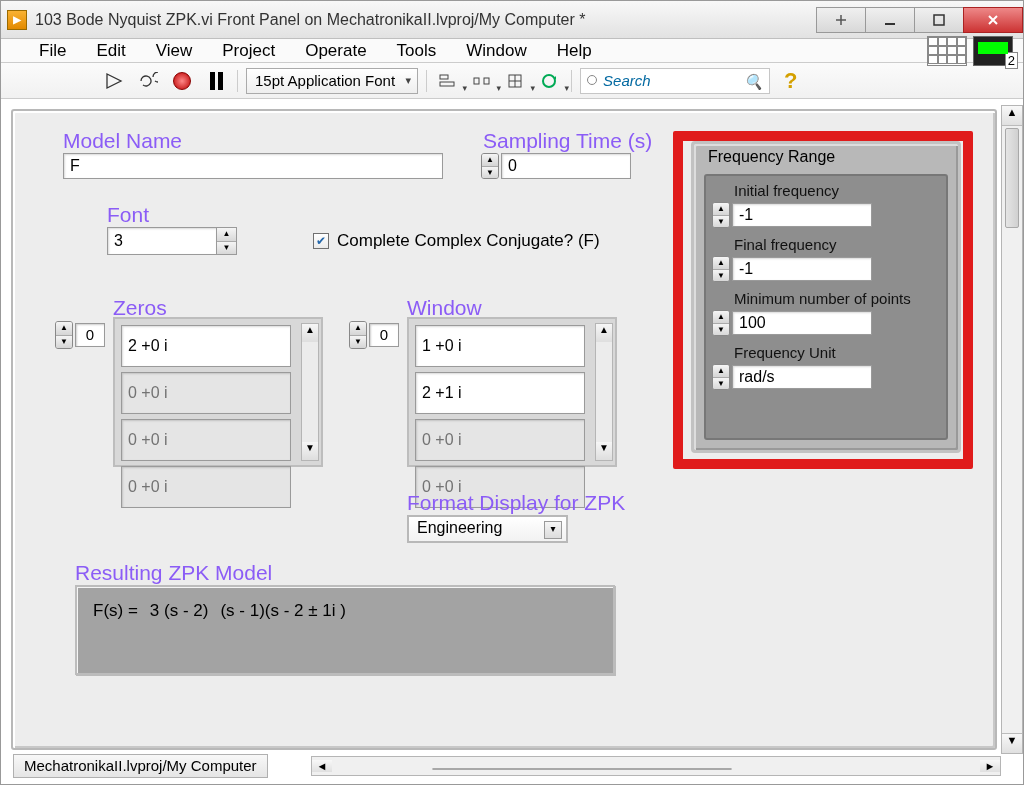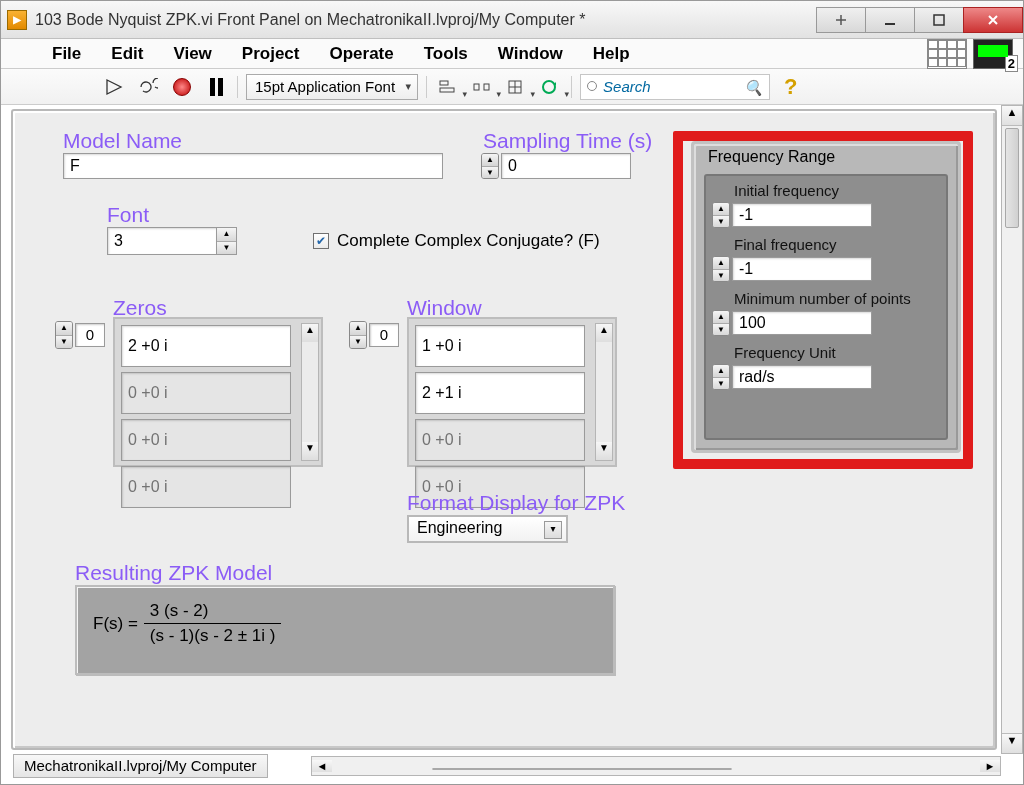--- a/index.html
+++ b/index.html
@@ -14,21 +14,21 @@
     justify-content:space-between; padding:0 0 0 6px;
   }
   .titlebar .title { display:flex; align-items:center; gap:8px; font-size:16px; color:#333; }
   .app-icon { width:20px; height:20px; background:linear-gradient(#f9b233,#e28a00); border:1px solid #9a6a00; display:flex; align-items:center; justify-content:center; font-size:10px; color:#fff; font-weight:bold;}
   .win-buttons { display:flex; height:26px; }
   .win-btn { width:50px; height:26px; border:1px solid #999; background:linear-gradient(#f0f0f0,#d8d8d8); display:flex; align-items:center; justify-content:center; margin-left:-1px;}
   .win-btn.close { background:linear-gradient(#e88,#c33); color:#fff; font-weight:bold; width:60px; border:1px solid #a22;}
   .win-btn svg { width:14px; height:14px; }
 
   
-  .menubar { height:30px; display:flex; align-items:center; gap:2px; padding:0 10px 0 37px; border-bottom:1px solid #ccc; background:#fafafa; font-size:17px;font-weight:bold;}
+  .menubar { height:24px; display:flex; align-items:center; gap:2px; padding:0 10px 0 24px; border-bottom:1px solid #ccc; background:#fafafa; font-size:17px;}
   .menu-item { padding:4px 14px; cursor:default; }
   .menu-spacer { flex:1; }
   .nav-grid { width:40px; height:30px; border:1px solid #888; background:#fff; display:grid; grid-template-columns:repeat(4,1fr); grid-template-rows:repeat(3,1fr);}
   .nav-grid div { border:0.5px solid #888;}
   .nav-scope { width:40px; height:30px; border:1px solid #666; background:#222; position:relative; margin-left:4px;}
   .nav-scope::after{content:""; position:absolute; top:5px; left:4px; right:4px; height:12px; background:#0f0;}
   .nav-two { position:absolute; right:-6px; bottom:-4px; font-size:13px; background:#fff; color:#000; border:1px solid #888; padding:0 2px;}
 
   
   .toolbar { height:36px; display:flex; align-items:center; padding:0 10px 0 100px; gap:8px; border-bottom:1px solid #ccc; background:linear-gradient(#fbfbfb,#f1f1f1); font-size:15px;}
@@ -94,21 +94,21 @@
   .idx .spin-arrows { height:28px;}
   .idx .val { border:1px solid #9a9a9a; background:#fff; width:30px; height:24px; text-align:center; font-size:15px; line-height:22px; box-shadow:inset 1px 1px 2px rgba(0,0,0,.2);}
 
   
   .dd { position:absolute; height:28px; border:2px solid #b8b8b8; background:linear-gradient(#fff,#f2f2f2); padding:2px 24px 2px 8px; font-size:16px;}
   .dd::after { content:"▾"; position:absolute; right:4px; top:4px; width:16px; height:16px; border:1px solid #999; text-align:center; font-size:10px; line-height:14px; background:linear-gradient(#f5f5f5,#dcdcdc);}
 
   
   .result-box { position:absolute; border:2px solid #bcbcbc; background:#a3a3a3; box-shadow:inset 1px 1px 0 #f5f5f5, 1px 1px 0 #bbb;}
   .formula { font-family: "Cambria Math","Times New Roman",serif; font-size:17px; display:flex; align-items:center; gap:6px; padding:14px 16px;}
-  .frac { display:inline-flex; flex-direction:column; align-items:flex-start;}
+  .frac { display:inline-flex; align-items:center;}
   .frac .num, .frac .den { padding:0 6px;}
   .frac .bar { height:1px; background:#000; align-self:stretch; margin:2px 0;}
 
   
   .freq-highlight { position:absolute; border:10px solid #e01b1b; border-radius:2px;}
   .cluster { position:absolute; border:3px solid #c2c2c2; background:#b8b8b8; border-radius:4px; box-shadow:inset 2px 2px 0 #ddd, inset -2px -2px 0 #999;}
   .cluster .inner { position:absolute; left:10px; right:10px; top:30px; bottom:10px; background:#8e8e8e; border:2px solid #777; border-radius:3px;}
   .cluster-title { position:absolute; left:14px; top:4px; font-size:16px;}
   .cluster .field-lbl { position:absolute; font-size:15px; color:#111;}
   .cluster .spin-ctrl .txt { position:relative; width:140px; height:24px;}

